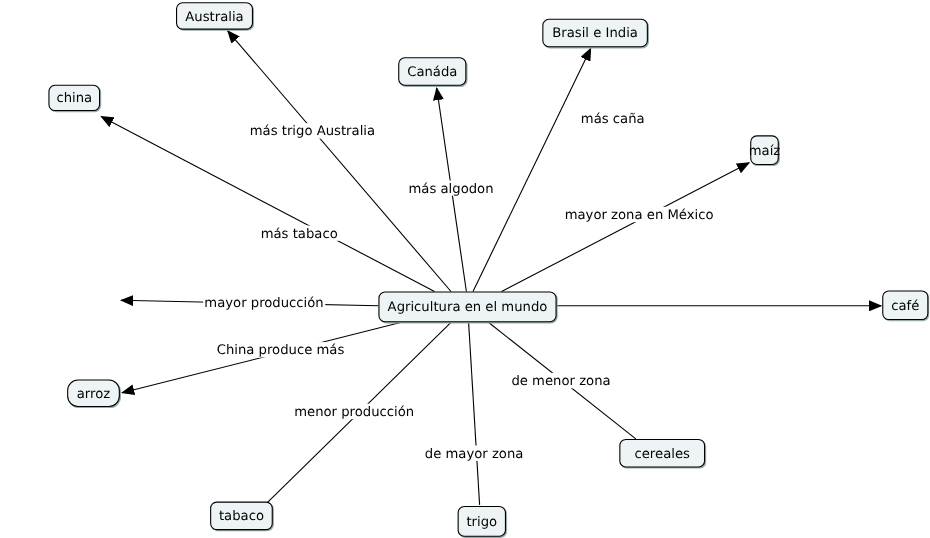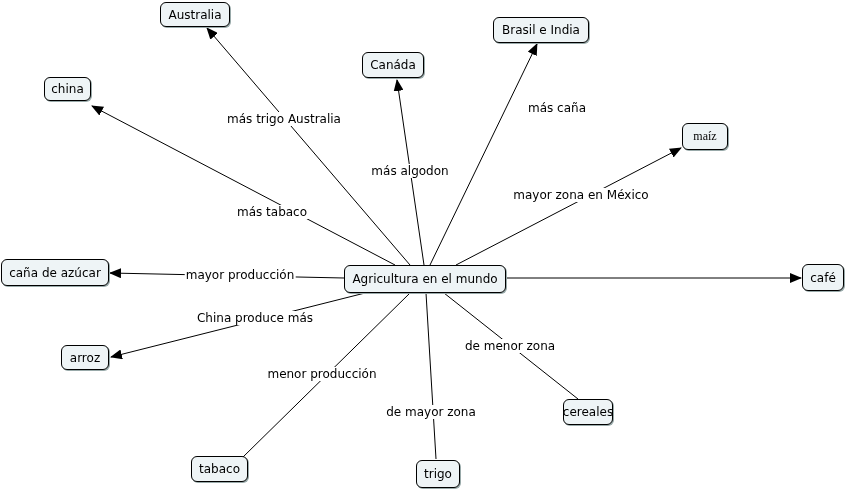--- a/index.html
+++ b/index.html
@@ -36,27 +36,26 @@
         <line x1="444" y1="293" x2="578" y2="399" stroke="#000" stroke-width="1"></line>
       </g>
   </svg>
 
   <div class="node" id="n-australia" style="left:160px;top:2px;width:70px;height:25px;">Australia</div>
 
   <div class="node" id="n-center" style="left:344px;top:265px;width:162px;height:28px;">Agricultura en el mundo</div>
   <div class="node" id="n-china" style="left:44px;top:77px;width:47px;height:24px;">china</div>
   <div class="node" id="n-canada" style="left:362px;top:52px;width:62px;height:26px;">Canáda</div>
   <div class="node" id="n-brasil" style="left:493px;top:17px;width:96px;height:26px;">Brasil e India</div>
-  <div class="node" id="n-maiz" style="left:682px;top:123px;width:46px;height:27px;font-family:Liberation Serif, serif;">maíz</div>
+  <div class="node" id="n-maiz" style="left:682px;top:123px;width:26px;height:27px;">maíz</div>
   <div class="node" id="n-cafe" style="left:802px;top:264px;width:42px;height:27px;">café</div>
-  <div class="node" id="n-cana" style="left:1px;top:259px;width:108px;height:27px;">caña de azúcar</div>
-  <div class="node" id="n-arroz" style="left:61px;top:345px;width:48px;height:25px;">arroz</div>
+  <div class="node" id="n-arroz" style="left:61px;top:345px;width:48px;height:25px;border-radius:10px;">arroz</div>
   <div class="node" id="n-tabaco" style="left:191px;top:456px;width:57px;height:26px;">tabaco</div>
   <div class="node" id="n-trigo" style="left:416px;top:460px;width:44px;height:28px;">trigo</div>
-  <div class="node" id="n-cereales" style="left:563px;top:399px;width:50px;height:26px;">cereales</div>
+  <div class="node" id="n-cereales" style="left:563px;top:399px;width:78px;height:26px;">cereales</div>
 
   <div class="lbl" style="left:284px;top:119px;">más trigo Australia</div>
   <div class="lbl" style="left:272px;top:212px;">más tabaco</div>
   <div class="lbl" style="left:410px;top:171px;">más algodon</div>
   <div class="lbl" style="left:517px;top:108px;margin-left:40px;">más caña</div>
   <div class="lbl" style="left:581px;top:195px;">mayor zona en México</div>
   <div class="lbl" style="left:240px;top:275px;">mayor producción</div>
   <div class="lbl" style="left:255px;top:318px;">China produce más</div>
   <div class="lbl" style="left:322px;top:374px;">menor producción</div>
   <div class="lbl" style="left:431px;top:412px;">de mayor zona</div>

